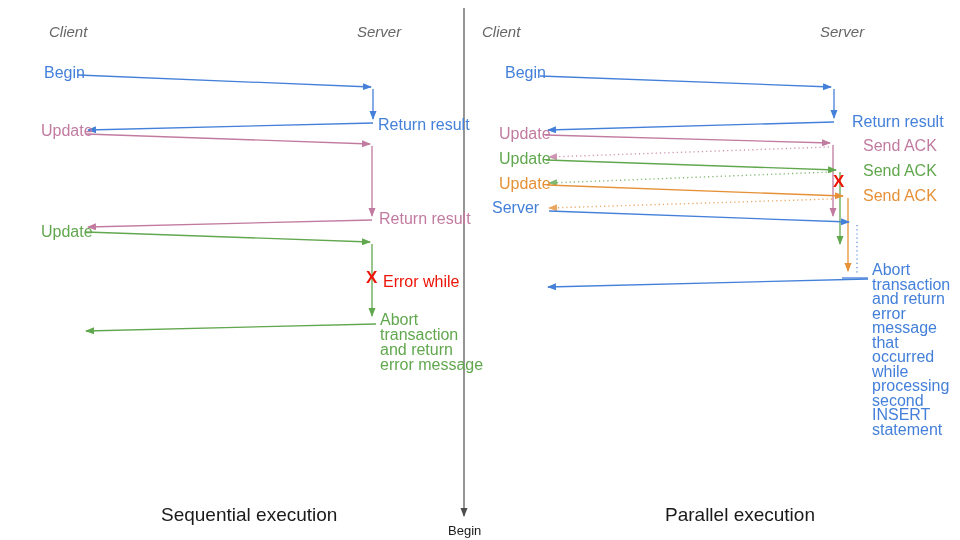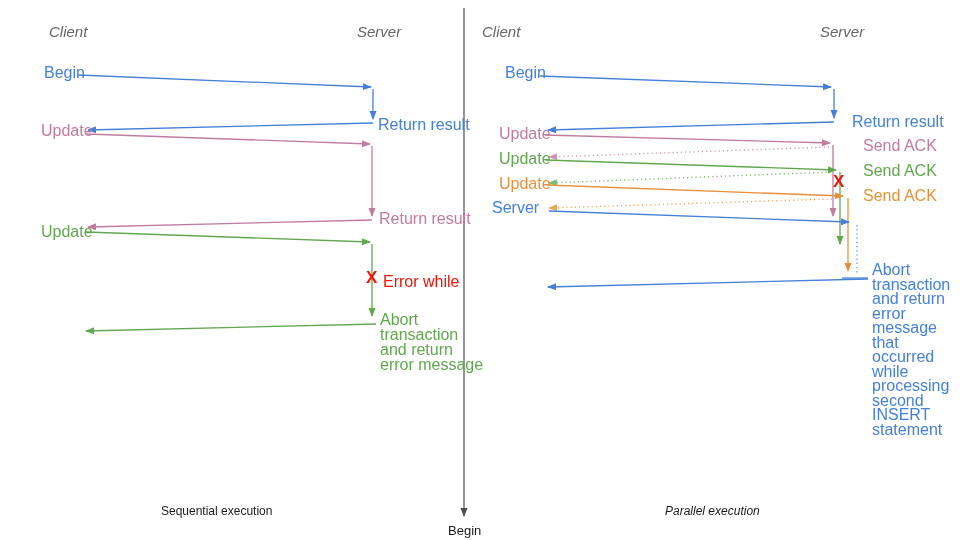--- a/index.html
+++ b/index.html
@@ -28,21 +28,21 @@
   .lbl.blue{color:var(--c-blue);}
   .lbl.pink{color:var(--c-pink);}
   .lbl.green{color:var(--c-green);}
   .lbl.orange{color:var(--c-orange);}
   .lbl.red{color:var(--c-red);}
   .head{position:absolute;font-size:15px;font-style:italic;color:var(--c-heading);white-space:nowrap;}
   .xmark{position:absolute;font-size:17px;font-weight:bold;color:var(--c-red);line-height:1;}
   .multiline{white-space:pre-line;}
   .ml15{line-height:15px;}
   .ml145{line-height:14.5px;}
-  .sec-title{position:absolute;font-size:12px;color:var(--c-title);white-space:nowrap;}
+  .sec-title{position:absolute;font-size:19px;color:var(--c-title);white-space:nowrap;}
   .time-lbl{position:absolute;font-size:13px;color:var(--c-title);white-space:nowrap;}
 </style>
 </head>
 <body>
 
 <svg width="960" height="540" viewBox="0 0 960 540">
   <defs>
     <marker id="mb" orient="auto" markerUnits="userSpaceOnUse" markerWidth="10" markerHeight="8" refX="8" refY="3.5">
       <path d="M0,0 L9,3.5 L0,7 Z" class="mk-blue"></path>
     </marker>
@@ -131,16 +131,16 @@
 transaction
 and return
 error message
 that occurred
 while
 processing
 second
 INSERT
 statement</div>
 
-  <div class="sec-title" style="left: 665px; top: 504px; position: absolute; font-style: italic;">Parallel execution</div>
+  <div class="sec-title" style="left: 665px; top: 504px; position: absolute;">Parallel execution</div>
 </div>
 
 <div class="time-lbl" style="left: 448px; top: 523px; position: absolute;">Begin</div>
 
 </body></html>

